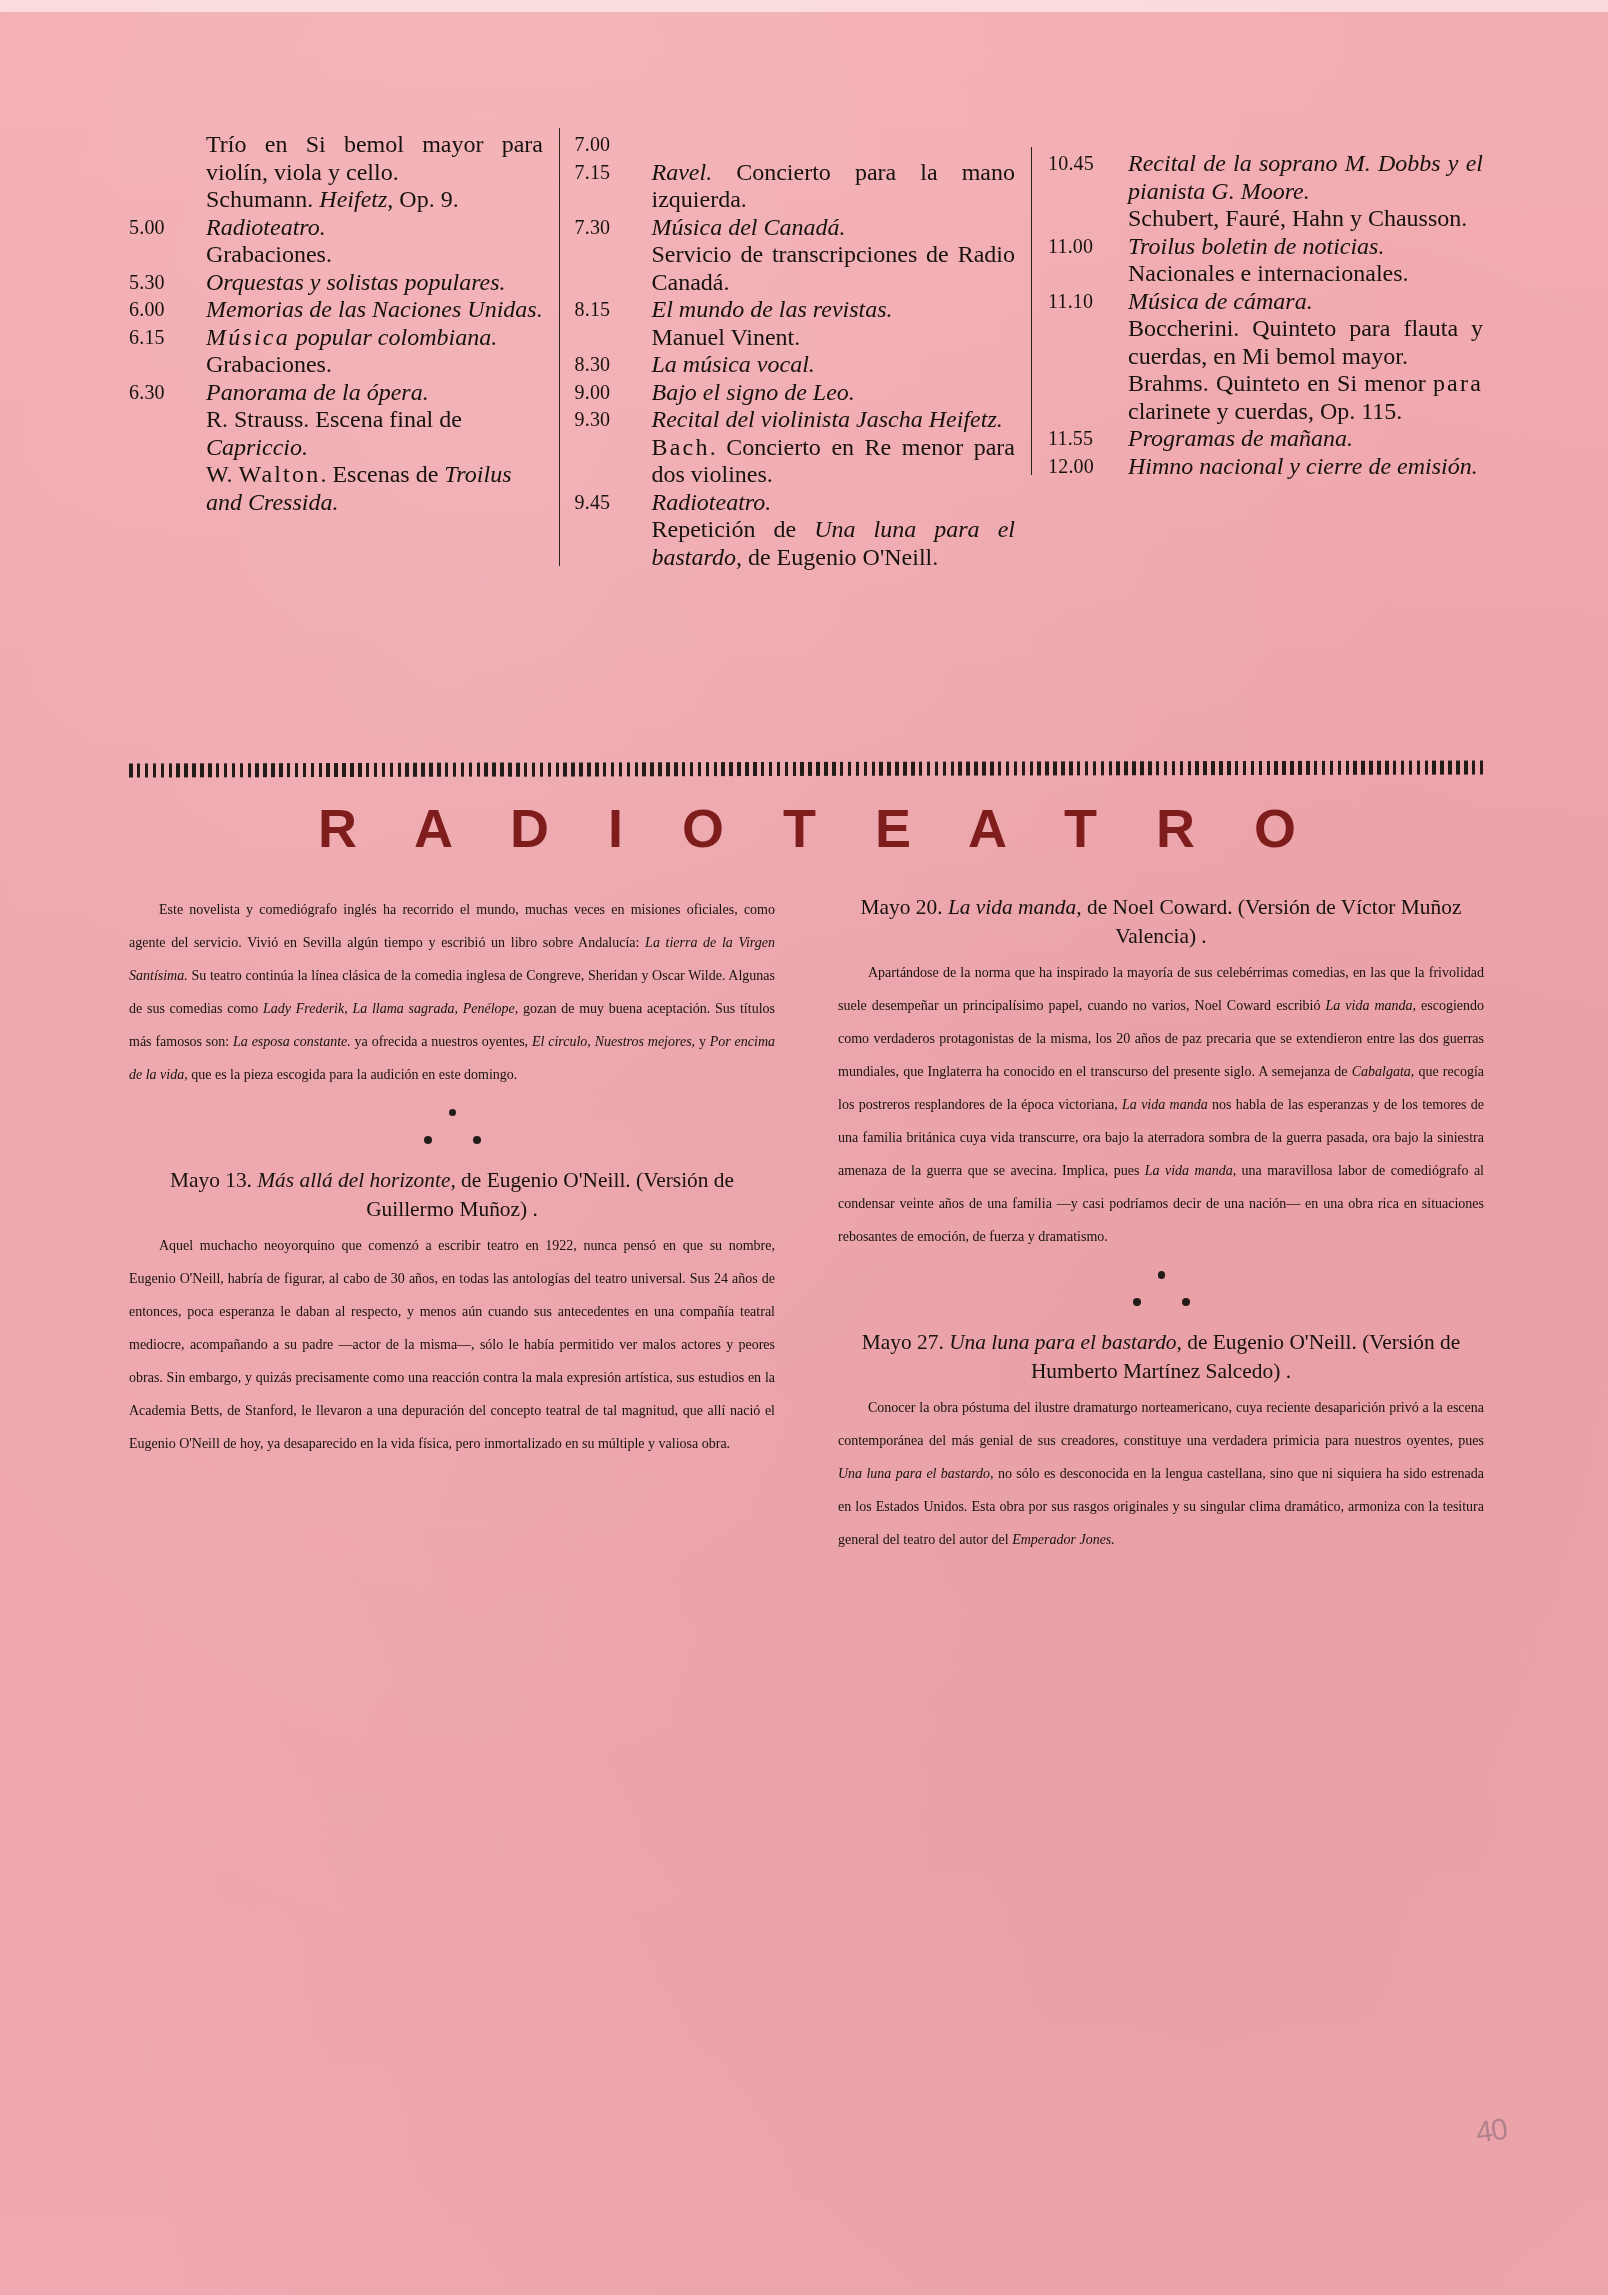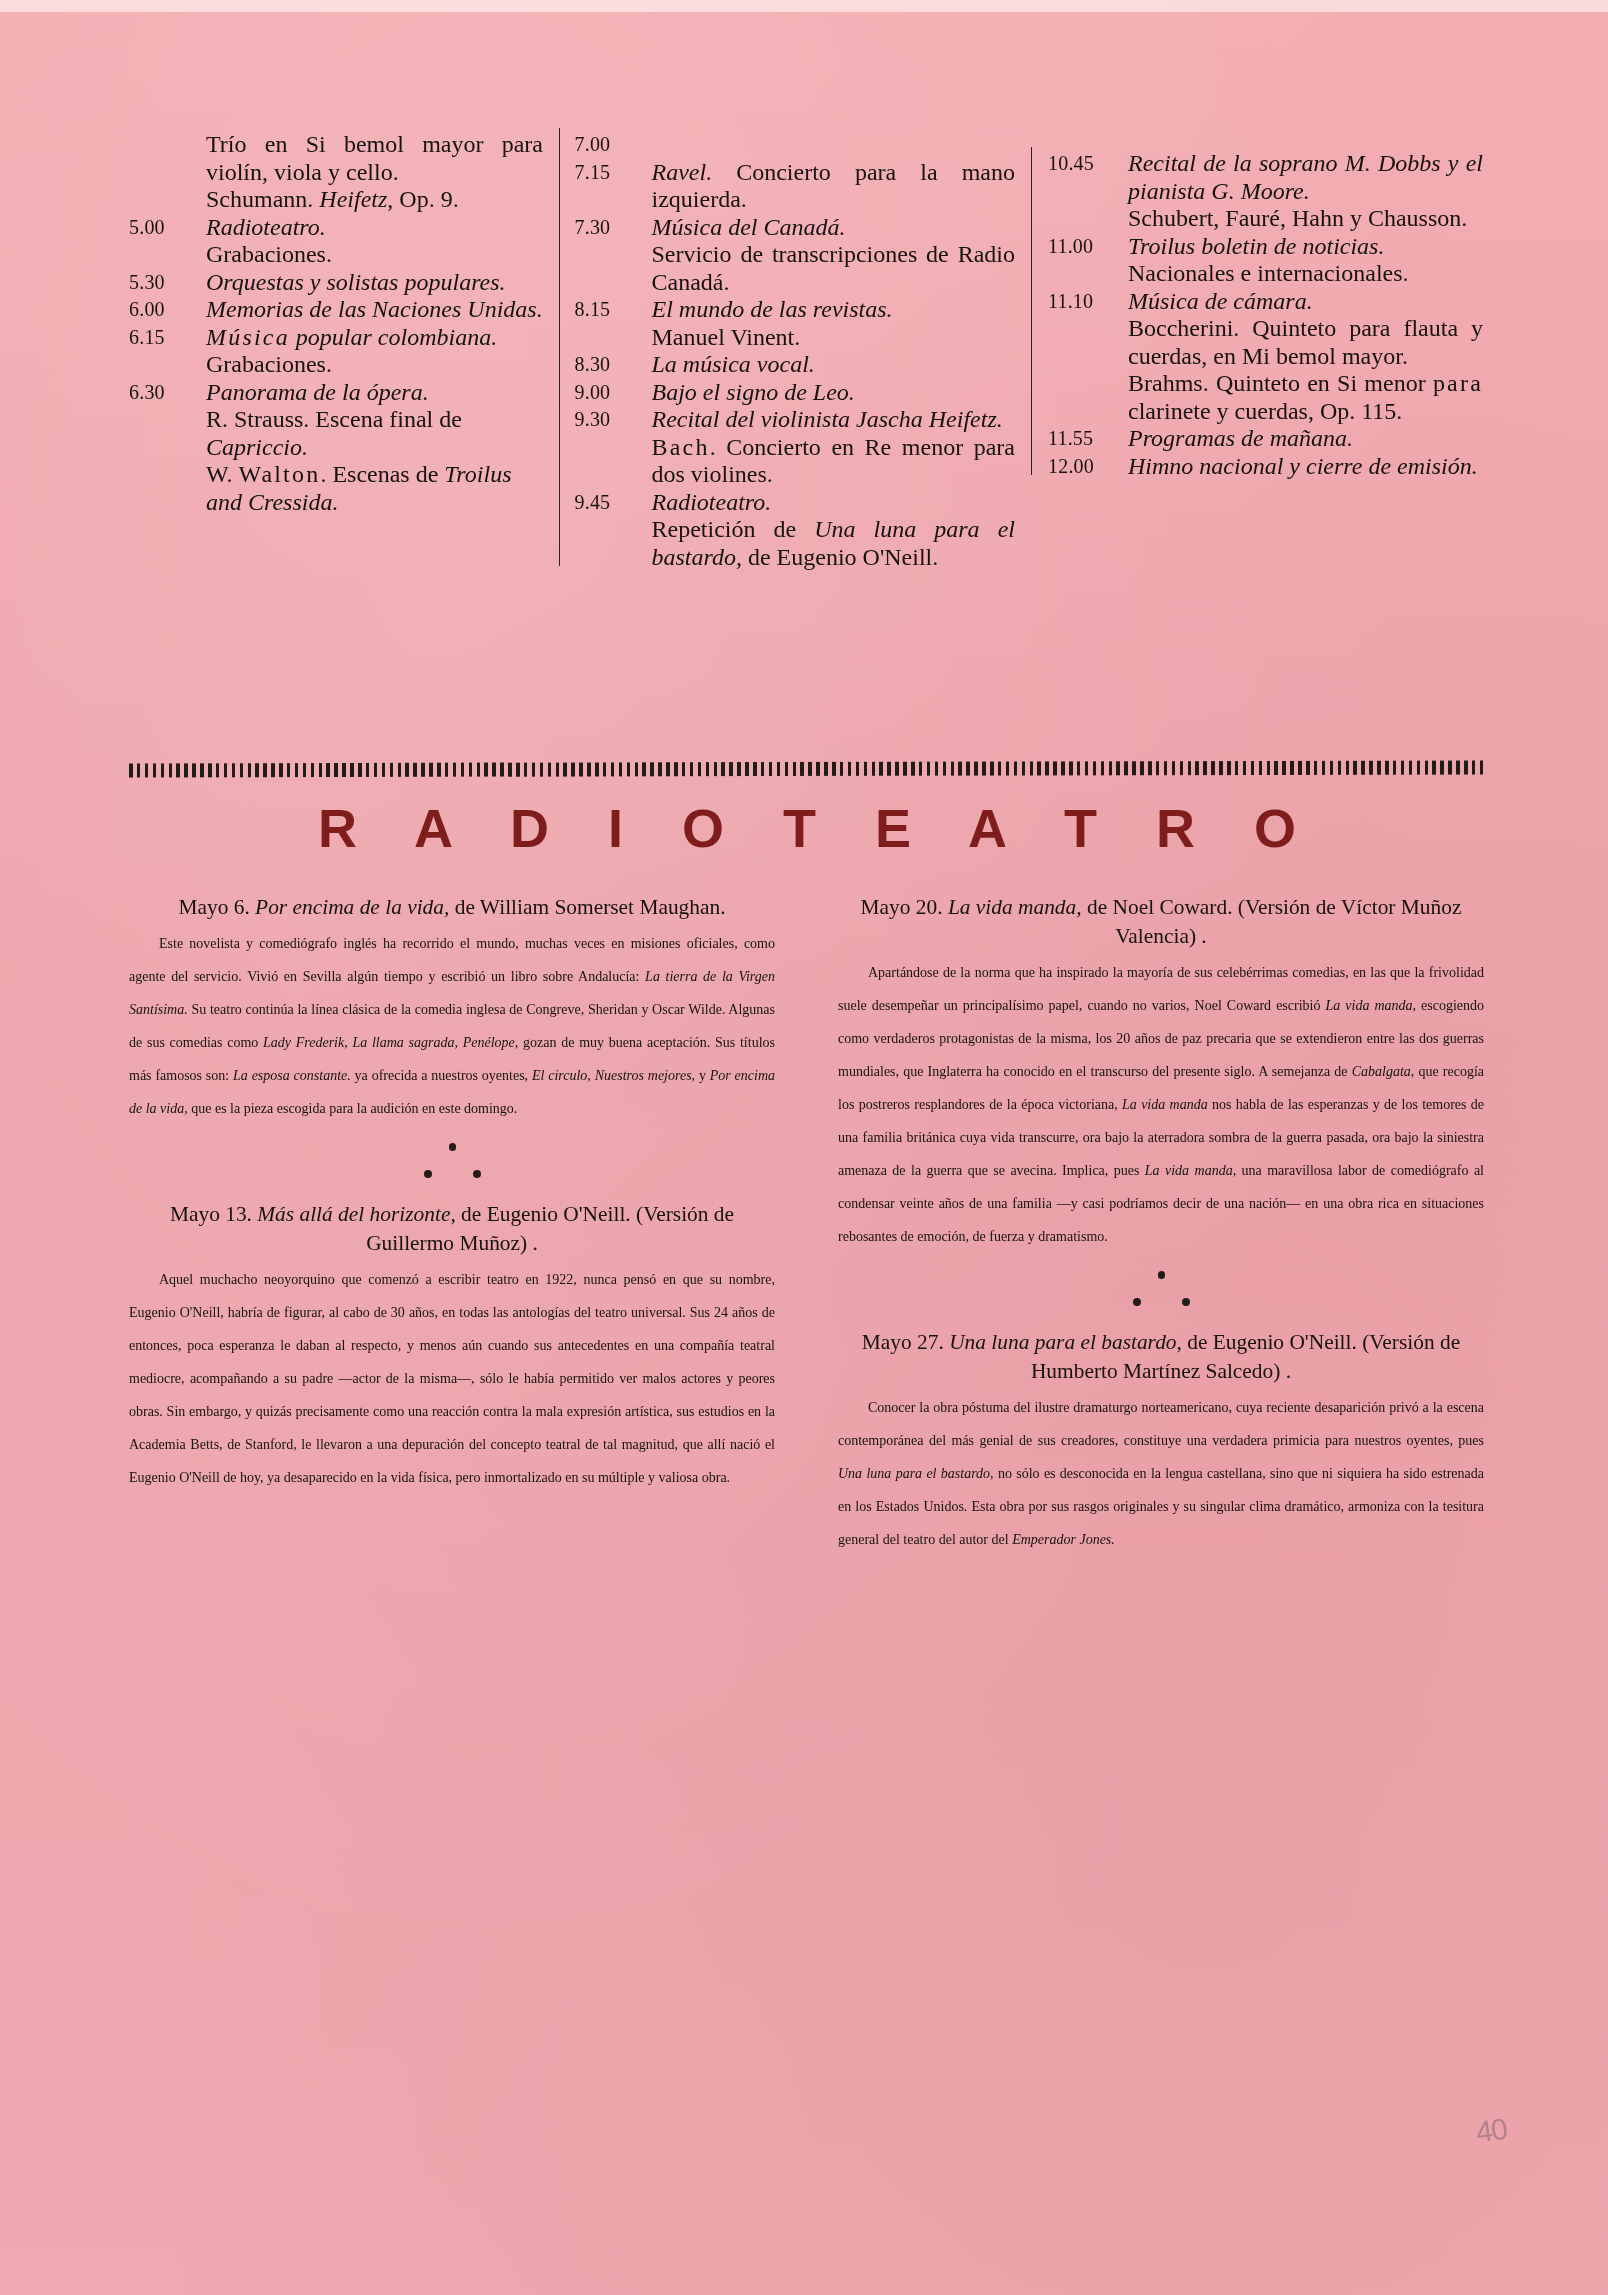--- a/index.html
+++ b/index.html
@@ -282,21 +282,20 @@
 
   </div>
 
   <div class="divider"></div>
 
   <div class="title">R A D I O T E A T R O</div>
 
   <div class="body-cols">
 
     <div class="body-col">
-      <div class="entry-head left-first">Mayo 6. <i>Por encima de la vida,</i> de William Somerset Maughan.</div>
       <p class="para">Este novelista y comediógrafo inglés ha recorrido el mundo, muchas veces en misiones oficiales, como agente del servicio. Vivió en Sevilla algún tiempo y escribió un libro sobre Andalucía: <i>La tierra de la Virgen Santísima.</i> Su teatro continúa la línea clásica de la comedia inglesa de Congreve, Sheridan y Oscar Wilde. Algunas de sus comedias como <i>Lady Frederik, La llama sagrada, Penélope,</i> gozan de muy buena aceptación. Sus títulos más famosos son: <i>La esposa constante.</i> ya ofrecida a nuestros oyentes, <i>El circulo, Nuestros mejores,</i> y <i>Por encima de la vida,</i> que es la pieza escogida para la audición en este domingo.</p>
       <div class="sep">
         <i class="d1"></i>
         <i class="d2"></i>
         <i class="d3"></i>
       </div>
       <div class="entry-head">Mayo 13. <i>Más allá del horizonte,</i> de Eugenio O'Neill. (Versión de Guillermo Muñoz) .</div>
       <p class="para">Aquel muchacho neoyorquino que comenzó a escribir teatro en 1922, nunca pensó en que su nombre, Eugenio O'Neill, habría de figurar, al cabo de 30 años, en todas las antologías del teatro universal. Sus 24 años de entonces, poca esperanza le daban al respecto, y menos aún cuando sus antecedentes en una compañía teatral mediocre, acompañando a su padre —actor de la misma—, sólo le había permitido ver malos actores y peores obras. Sin embargo, y quizás precisamente como una reacción contra la mala expresión artística, sus estudios en la Academia Betts, de Stanford, le llevaron a una depuración del concepto teatral de tal magnitud, que allí nació el Eugenio O'Neill de hoy, ya desaparecido en la vida física, pero inmortalizado en su múltiple y valiosa obra.</p>
     </div>
 

